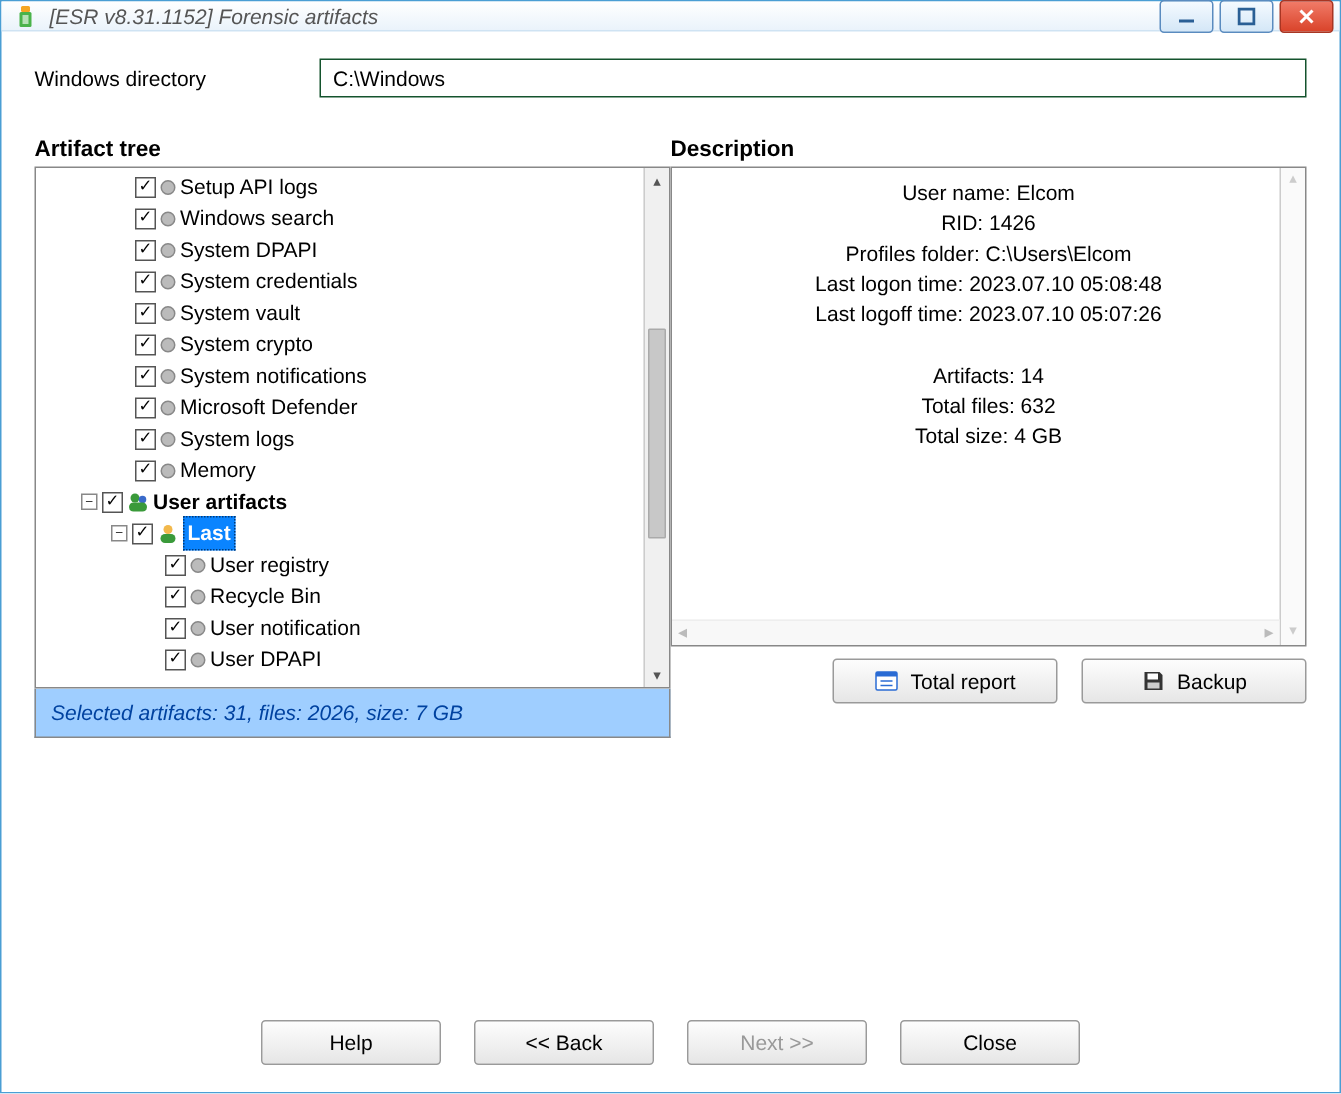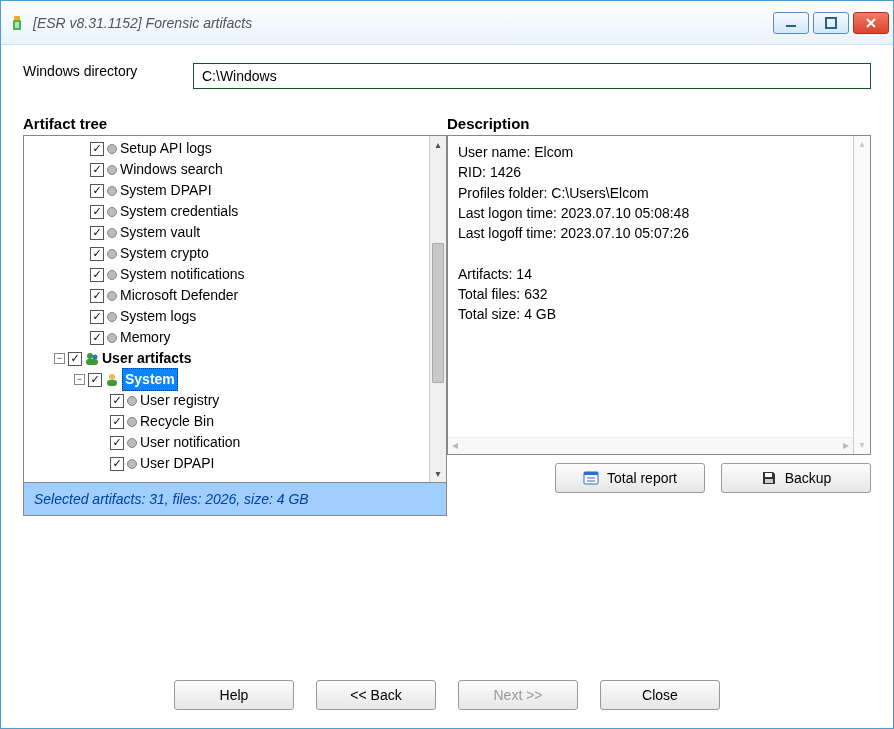--- a/index.html
+++ b/index.html
@@ -13,21 +13,21 @@
   .window {
     width: 894px;
     height: 729px;
     border: 1px solid #4a9ed4;
     background: #fff;
     position: relative;
     display: flex;
     flex-direction: column;
   }
   .titlebar {
-    height: 44px;
+    height: 20px;
     background: linear-gradient(to bottom, #ffffff 0%, #eaf3fb 100%);
     border-bottom: 1px solid #cfe3f3;
     display: flex;
     align-items: center;
     padding: 0 4px 0 8px;
   }
   .titlebar-icon {
     width: 16px;
     height: 16px;
     margin-right: 8px;
@@ -77,20 +77,22 @@
   }
   .content {
     flex: 1;
     padding: 18px 22px 14px 22px;
     display: flex;
     flex-direction: column;
     gap: 16px;
   }
   .dir-row {
     display: flex;
+    align-items: center;
+    gap: 20px;
     margin-bottom: 10px;
   }
   .dir-label {
     font-size: 14px;
     width: 170px;
   }
   .dir-input {
     flex: 1;
     height: 26px;
     border: 1px solid #14532d;
@@ -114,21 +116,21 @@
     font-weight: bold;
     margin-bottom: 3px;
   }
   .tree-box, .desc-box {
     border: 1px solid #888;
     background: #fff;
     position: relative;
     overflow: hidden;
   }
   .tree-box { height: 348px; }
-  .desc-box { height: 320px; padding: 6px 10px; font-size: 14px; line-height: 1.45; position: relative; }
+  .desc-box { height: 320px; padding: 6px 10px; font-size: 14px; line-height: 1.45; position: relative; text-align: center; }
   .tree-content {
     padding: 2px 4px;
     font-size: 14px;
     line-height: 1.5;
   }
   .tree-row {
     display: flex;
     align-items: center;
     gap: 3px;
     height: 21px;
@@ -320,21 +322,21 @@
               <span class="row-text row-bold">User artifacts</span>
             </div>
 
             <div class="tree-row" style="padding-left:46px">
               <span class="expander">−</span>
               <span class="chk">✓</span>
               <svg class="user-icon" viewBox="0 0 14 14">
                   <circle cx="7" cy="4" r="3" fill="#f2b84b"></circle>
                   <rect x="2" y="7" width="10" height="6" rx="3" fill="#3a9a3a"></rect>
                 </svg>
-              <span class="row-text row-bold row-sel">System</span>
+              <span class="row-text row-bold row-sel">Last</span>
             </div>
 
             <div class="tree-row" style="padding-left:82px">
                 <span class="chk">✓</span>
                 <span class="bullet"></span>
                 <span class="row-text">User registry</span>
               </div>
             <div class="tree-row" style="padding-left:82px">
                 <span class="chk">✓</span>
                 <span class="bullet"></span>
@@ -351,21 +353,21 @@
                 <span class="row-text">User DPAPI</span>
               </div>
           </div>
           <div class="scrollbar-v">
             <div class="sb-btn">▴</div>
             <div class="sb-thumb" style="flex:0 0 140px; margin-top:90px"></div>
             <div style="flex:1"></div>
             <div class="sb-btn">▾</div>
           </div>
         </div>
-        <div class="status-bar">Selected artifacts: 31, files: 2026, size: 4 GB</div>
+        <div class="status-bar">Selected artifacts: 31, files: 2026, size: 7 GB</div>
       </div>
 
       <div class="right-pane">
         <div class="pane-title">Description</div>
         <div class="desc-box">
           <div class="desc-text">
             <div>User name: Elcom</div>
             <div>RID: 1426</div>
             <div>Profiles folder: C:\Users\Elcom</div>
             <div>Last logon time: 2023.07.10 05:08:48</div>

